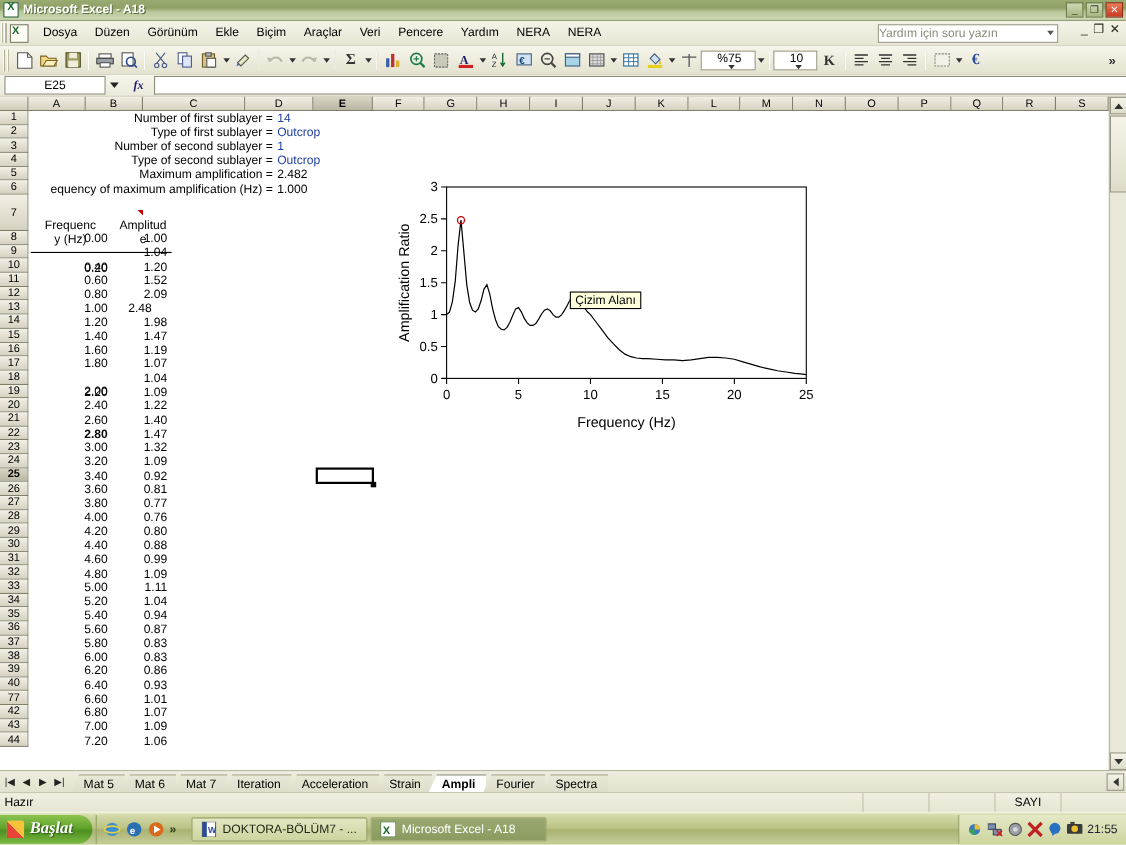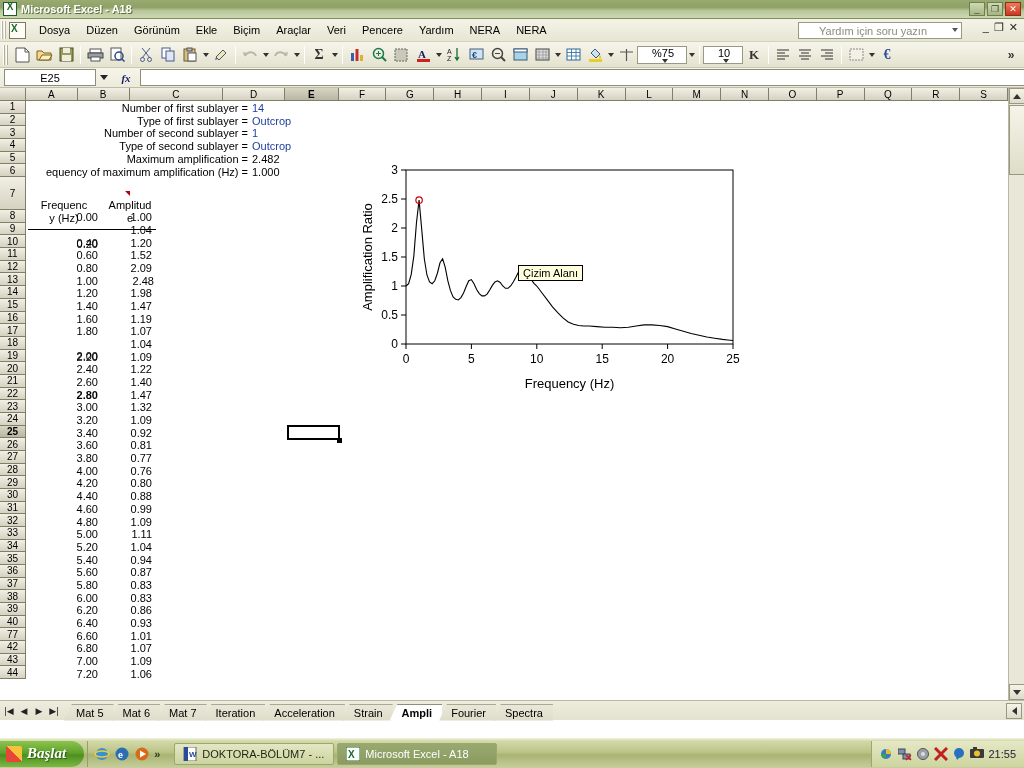--- a/index.html
+++ b/index.html
@@ -56,21 +56,21 @@
   }
   .menu-doc-ico:after{
     content:"X"; position:absolute; left:1px; top:0px; font:bold 10px "Liberation Sans",sans-serif; color:#1a6b2a;
   }
   .menu-item {
     padding: 3px 8px; color: #000; font-size: 11px; white-space: nowrap; cursor: default;
   }
   .helpbox {
     position: absolute; right: 62px; top: 3px; width: 164px; height: 17px;
     border: 1px solid #9a9a84; background: #fff;
-    display: flex; align-items: center; font-size: 11px; color: #8b8b7a; padding-left: 20px;
+    display: flex; align-items: center; font-size: 11px; color: #8b8b7a; padding-left: 0;
   }
   .helpbox .arw { position: absolute; right: 3px; top: 5px; border-left:3px solid transparent;border-right:3px solid transparent;border-top:4px solid #555;}
   .win-btns { position: absolute; right: 6px; top: 3px; display: flex; gap: 5px; align-items: center; }
   .win-b { font: 11px "Liberation Sans",sans-serif; color: #2a2a20; line-height: 11px; }
 
   
   .toolbar {
     position: absolute; left: 0; top: 42px; width: 1024px; height: 26px;
     background: linear-gradient(to bottom,#f6f5ea,#e4e3d0);
     border-bottom: 1px solid #c9c7b1;
@@ -591,21 +591,21 @@
           <div class="datacell" style="left: 74px; width: 52px; top: 110.2px;">1.00</div>
           <div class="datacell" style="left: 2px; width: 70px; top: 137px;">0.20</div>
           <div class="datacell" style="left: 74px; width: 52px; top: 122.88px;">1.04</div>
           <div class="datacell" style="left: 2px; width: 70px; top: 135.56px;">0.40</div>
           <div class="datacell" style="left: 74px; width: 52px; top: 135.56px;">1.20</div>
           <div class="datacell" style="left: 2px; width: 70px; top: 148.24px;">0.60</div>
           <div class="datacell" style="left: 74px; width: 52px; top: 148.24px;">1.52</div>
           <div class="datacell" style="left: 2px; width: 70px; top: 160.92px;">0.80</div>
           <div class="datacell" style="left: 74px; width: 52px; top: 160.92px;">2.09</div>
           <div class="datacell" style="left: 2px; width: 70px; top: 173.6px;">1.00</div>
-          <div class="datacell" style="left: 76px; width: 52px; top: 173.6px; text-align: right;">2.48</div>
+          <div class="datacell" style="left: 60px; width: 52px; top: 173.6px; text-align: right;">2.48</div>
           <div class="datacell" style="left: 2px; width: 70px; top: 186.28px;">1.20</div>
           <div class="datacell" style="left: 74px; width: 52px; top: 186.28px;">1.98</div>
           <div class="datacell" style="left: 2px; width: 70px; top: 198.96px;">1.40</div>
           <div class="datacell" style="left: 74px; width: 52px; top: 198.96px;">1.47</div>
           <div class="datacell" style="left: 2px; width: 70px; top: 211.64px;">1.60</div>
           <div class="datacell" style="left: 74px; width: 52px; top: 211.64px;">1.19</div>
           <div class="datacell" style="left: 2px; width: 70px; top: 224.32px;">1.80</div>
           <div class="datacell" style="left: 74px; width: 52px; top: 224.32px;">1.07</div>
           <div class="datacell" style="left: 2px; width: 70px; top: 237px; margin-top: 12px;">2.00</div>
           <div class="datacell" style="left: 74px; width: 52px; top: 237px;">1.04</div>
@@ -727,20 +727,31 @@
         <div class="tab">Strain</div>
         <div class="tab active">Ampli</div>
         <div class="tab">Fourier</div>
         <div class="tab">Spectra</div>
       </div>
     <div class="tabscroll">
       <div class="sb-btn sb-lf"></div>
     </div>
   </div>
 
+  <div class="statusbar">
+    <div class="st-left">Hazır</div>
+    <div class="st-cells">
+      <div class="st-cell"></div>
+      <div class="st-cell"></div>
+      <div class="st-cell" style="display:flex;align-items:center;justify-content:center;">
+        <span>SAYI</span>
+      </div>
+      <div class="st-cell"></div>
+    </div>
+  </div>
 
   <div class="taskbar">
     <div class="startbtn">
       <span class="start-ico"></span>
       <span>Başlat</span>
     </div>
     <div class="qlaunch">
       <span class="ql-ico">
         <svg width="16" height="16" viewBox="0 0 16 16">
             <circle cx="8" cy="8" r="6" fill="#3a8fd0"></circle>

